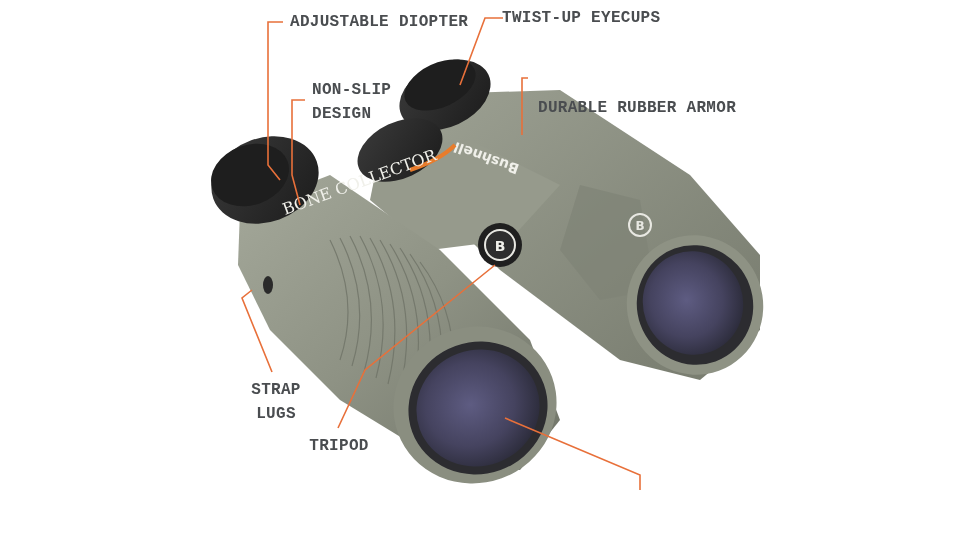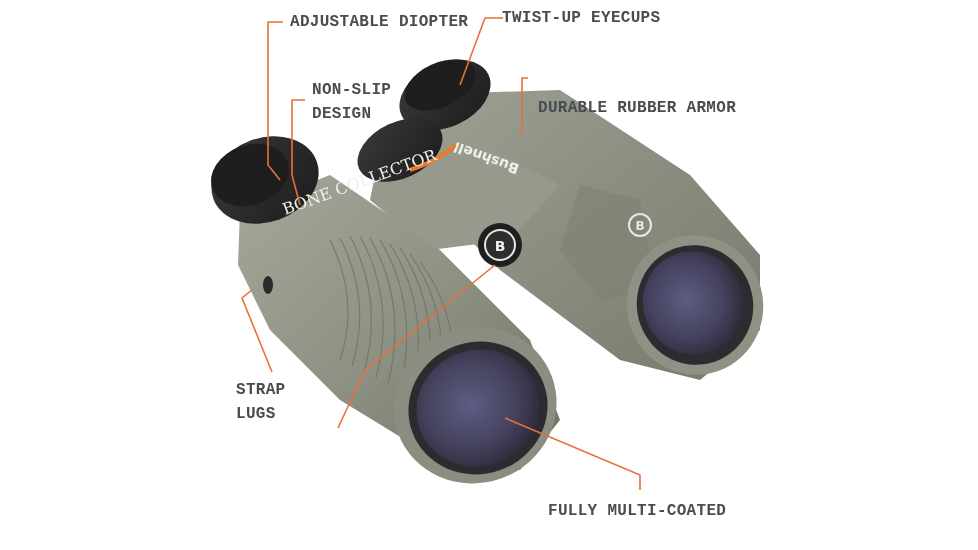--- a/index.html
+++ b/index.html
@@ -1,20 +1,20 @@
 <!DOCTYPE html>
 <html><head>
 <meta charset="utf-8">
 <style>
   html,body{margin:0;padding:0;background:#ffffff;}
   body{width:978px;height:550px;position:relative;overflow:hidden;font-family:"DejaVu Sans","Liberation Sans",sans-serif;}
   .stage{position:absolute;left:0;top:0;width:978px;height:550px;}
   .art{position:absolute;left:0;top:0;width:978px;height:550px;}
   .label{position:absolute;color:#4a4d50;font-family:Liberation Mono, monospace;font-weight:bold;font-size:16px;letter-spacing:0.3px;line-height:24px;white-space:nowrap;text-transform:uppercase;}
-  .label.center{text-align:left;}
+  .label.center{text-align:center;}
   .label span{display:block;}
 </style>
 </head>
 <body>
 
 <div class="stage">
 
   <svg class="art" viewBox="0 0 978 550" xmlns="http://www.w3.org/2000/svg">
     <defs>
       <radialGradient id="lensG" cx="45%" cy="45%" r="60%">
@@ -114,18 +114,18 @@
   </div>
 
   <div class="label" style="left:538px;top:75px;margin-top:21px;">DURABLE RUBBER ARMOR</div>
 
   <div class="label center" style="left:236px;top:378px;width:80px;">
     <span>STRAP</span>
     <span>LUGS</span>
   </div>
 
   <div class="label center" style="left:280px;top:434px;width:118px;">
+    <span>TRIPOD</span>
   </div>
 
   <div class="label center" style="left:548px;top:499px;width:186px;">
-    <span>FULLY MULTI-COATED</span>
   </div>
 </div>
 
 </body></html>

